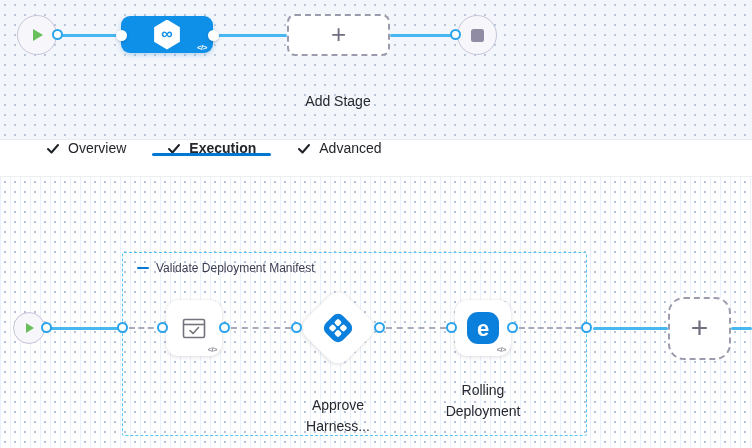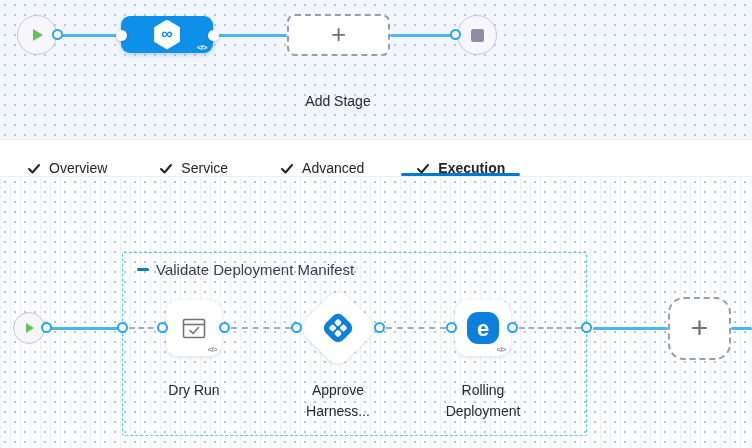--- a/index.html
+++ b/index.html
@@ -76,21 +76,21 @@
   .add-step .plus { font-size:30px; }
 
   .node-label {
     position:absolute; text-align:center; font-size:14px; color:#27282f; line-height:21px;
     z-index:2;
   }
 
   
   .tabbar {
     height:37px; background:#ffffff; border-bottom:1px solid #edeef2;
-    display:flex; align-items:flex-end; padding-left:12px; gap:22px; z-index:3;
+    display:flex; align-items:flex-start; padding-left:31px; gap:11px; z-index:3;
   }
   .tab {
     position:relative; display:flex; align-items:center; padding:0 15px; cursor:pointer;
     font-size:14px; color:#24262c;
   }
   .tab .chk { margin-right:8px; display:flex; }
   .tab.active { font-weight:bold; }
   .tab.active::after {
     content:""; position:absolute; left:0; right:0; bottom:0; height:3px;
     background:#0278d5; border-radius:2px;
@@ -98,21 +98,21 @@
 
   
   .step-group {
     position:absolute; left:122px; top:75px; width:465px; height:184px;
     border:1.5px dashed #54c6f3; border-radius:2px; z-index:0;
   }
   .group-header {
     position:absolute; left:14px; top:8px; display:flex; align-items:center; gap:7px;
   }
   .dash-icon { width:12px; height:2.5px; background:#0278d5; border-radius:2px; cursor:pointer; }
-  .group-title { font-size:15px; color:#3b3c52; }
+  .group-title { font-size:12px; color:#3b3c52; }
 
   .step-box {
     position:absolute; width:56px; height:56px; background:#fff; border-radius:12px;
     box-shadow:0 1px 4px rgba(30,30,60,.14), 0 0 1px rgba(30,30,60,.12);
     display:flex; align-items:center; justify-content:center; cursor:pointer; z-index:2;
   }
   .diamond {
     position:absolute; left:309px; top:122px; width:58px; height:58px; background:#fff;
     border-radius:13px; transform:rotate(45deg);
     box-shadow:0 1px 4px rgba(30,30,60,.14), 0 0 1px rgba(30,30,60,.12);
@@ -163,43 +163,35 @@
 
   <div class="tabbar">
     <div class="tab">
       <span class="chk">
         <svg width="14" height="13" viewBox="0 0 14 13">
             <polyline points="2,7 5.5,10.5 12,3" fill="none" stroke="#1e2126" stroke-width="2" stroke-linecap="round" stroke-linejoin="round"></polyline>
           </svg>
       </span>
       <span>Overview</span>
     </div>
-    <div class="tab">
+    <div class="tab active">
       <span class="chk">
         <svg width="14" height="13" viewBox="0 0 14 13">
             <polyline points="2,7 5.5,10.5 12,3" fill="none" stroke="#1e2126" stroke-width="2" stroke-linecap="round" stroke-linejoin="round"></polyline>
           </svg>
       </span>
-      <span>Service</span>
+      <span>Execution</span>
     </div>
     <div class="tab">
       <span class="chk">
         <svg width="14" height="13" viewBox="0 0 14 13">
             <polyline points="2,7 5.5,10.5 12,3" fill="none" stroke="#1e2126" stroke-width="2" stroke-linecap="round" stroke-linejoin="round"></polyline>
           </svg>
       </span>
       <span>Advanced</span>
-    </div>
-    <div class="tab active">
-      <span class="chk">
-        <svg width="14" height="13" viewBox="0 0 14 13">
-            <polyline points="2,7 5.5,10.5 12,3" fill="none" stroke="#1e2126" stroke-width="2" stroke-linecap="round" stroke-linejoin="round"></polyline>
-          </svg>
-      </span>
-      <span>Execution</span>
     </div>
   </div>
 
   <div class="canvas bottom">
 
     <div class="step-group">
       <div class="group-header">
         <span class="dash-icon"></span>
         <span class="group-title">Validate Deployment Manifest</span>
       </div>
@@ -257,18 +249,17 @@
     <div class="dline" style="left:519px; top:150px; width:62px;"></div>
     <span class="port" style="left:581px; top:145px;"></span>
 
     <div class="hline" style="left:593px; top:150px; width:75px;"></div>
 
     <div class="add-btn add-step">
       <span class="plus">+</span>
     </div>
     <div class="hline" style="left:731px; top:150px; width:21px;"></div>
 
-    <div class="node-label" style="left:146px; top:203px; width:96px;">Dry Run</div>
-    <div class="node-label" style="left:293px; top:203px; width:90px;">Approve Harness...</div>
+    <div class="node-label" style="left:293px; top:218px; width:90px;">Approve Harness...</div>
     <div class="node-label" style="left:433px; top:203px; width:100px;">Rolling Deployment</div>
   </div>
 
 </div>
 
 </body></html>

